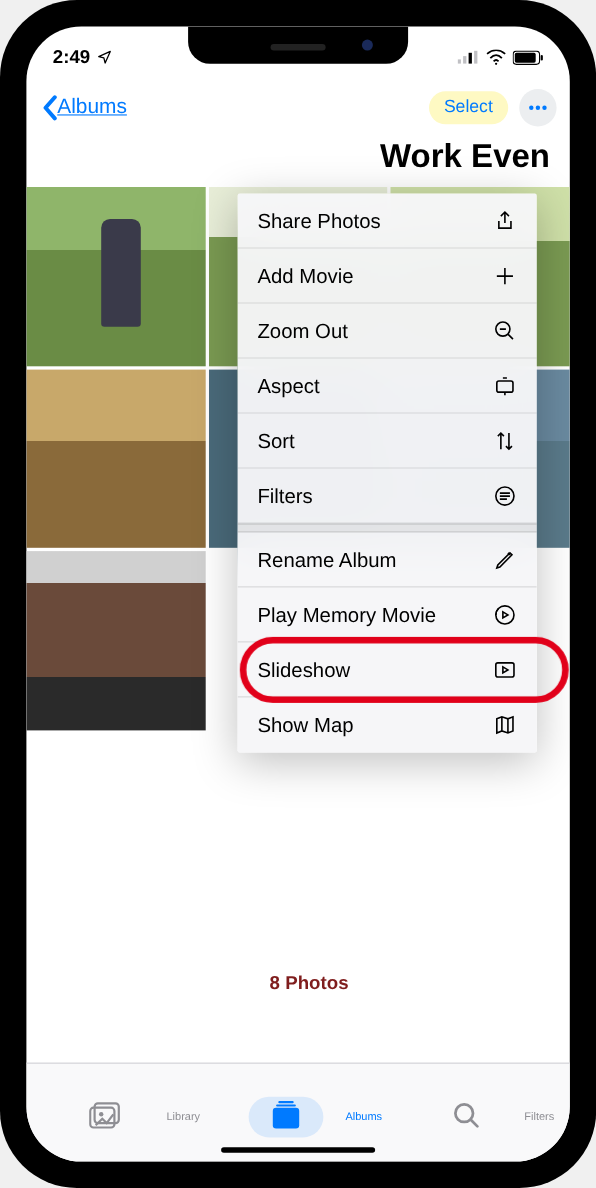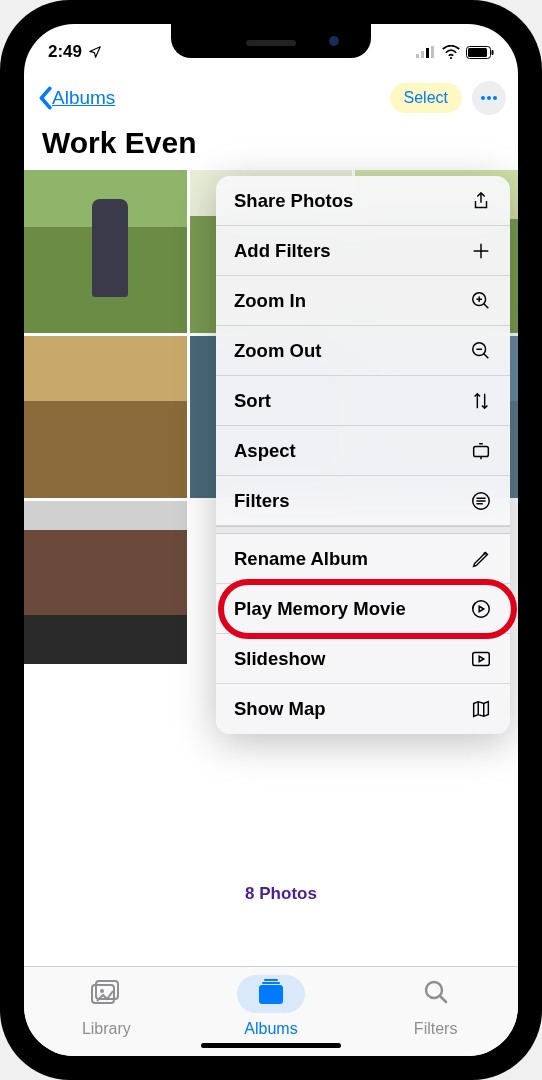--- a/index.html
+++ b/index.html
@@ -16,44 +16,44 @@
   .sb-right svg { display: block; }
 
   .nav-bar { display: flex; align-items: center; justify-content: space-between; height: 48px; padding: 0 12px; }
   .back-group { display: flex; align-items: center; color: #007aff; font-size: 19px; }
   .back-label { text-decoration: underline; margin-left: -2px; }
   .nav-right { display: flex; align-items: center; gap: 10px; }
   .select-btn { background: #fef9c3; color: #007aff; font-size: 16px; font-weight: 500; padding: 6px 14px; border-radius: 16px; }
   .more-btn { width: 34px; height: 34px; background: #eceef0; border-radius: 50%; display: flex; align-items: center; justify-content: center; color: #007aff; }
   .dot { width: 4px; height: 4px; background: #007aff; border-radius: 50%; margin: 0 1px; }
 
-  .title { font-size: 30px; font-weight: 700; padding: 4px 18px 10px; }
+  .title { font-size: 30px; font-weight: 700; padding: 4px 18px 10px; text-align: right; }
 
   .grid { display: grid; grid-template-columns: 1fr 1fr 1fr; gap: 3px; padding: 0; }
   .thumb { aspect-ratio: 1/1; background: #8aa05a; position: relative; overflow: hidden; }
   .t1 { background: linear-gradient(#8fb56a 0 35%, #6a8c45 35% 100%); }
   .t1::after { content:""; position:absolute; left:42%; top:18%; width:22%; height:60%; background:#3a3a4a; border-radius:8px 8px 3px 3px; }
   .t2 { background: linear-gradient(#e8eed8 0 28%, #7a9a52 28% 100%); }
   .t3 { background: linear-gradient(#cfe0a8 0 30%, #7a9a52 30% 100%); }
   .t4 { background: linear-gradient(#c8a86a 0 40%, #8a6a3a 40% 100%); }
   .t5 { background: #4a6a7a; }
   .t6 { background: linear-gradient(#6a8aa0 0 40%, #5a7a8a 40% 100%); }
   .t7 { background: linear-gradient(#d0d0d0 0 18%, #6a4a3a 18% 70%, #2a2a2a 70% 100%); }
 
-  .footer-count { text-align: center; font-size: 17px; font-weight: 600; color: #4c1d95; margin-top: 220px; margin-left: 20px; }
+  .footer-count { text-align: center; font-size: 17px; font-weight: 600; color: #7f1d1d; margin-top: 220px; margin-left: 20px; }
 
   .tab-bar { position: absolute; bottom: 0; left: 0; right: 0; height: 90px; background: #f9f9fa; border-top: 1px solid #d0d0d4; display: flex; justify-content: space-around; padding-top: 8px; }
-  .tab { display: flex; flex-direction: column; align-items: center; gap: 7px; color: #8e8e93; font-size: 16px; width: 90px; }
+  .tab { display: flex; align-items: center; gap: 20px; color: #8e8e93; font-size: 10px; width: 90px; }
   .tab.active { color: #007aff; }
   .tab.active .tab-pill { background: rgba(0,122,255,0.12); }
   .tab-pill { padding: 4px 20px; border-radius: 20px; }
   .home-ind { position: absolute; bottom: 8px; left: 50%; transform: translateX(-50%); width: 140px; height: 5px; background: #000; border-radius: 3px; }
 
   
-  .popover { position: absolute; top: 152px; left: 192px; width: 294px; background: rgba(246,246,248,0.96); border-radius: 14px; box-shadow: 0 8px 40px rgba(0,0,0,0.25); overflow: hidden; backdrop-filter: blur(20px); font-weight: bold; }
+  .popover { position: absolute; top: 152px; left: 192px; width: 272px; background: rgba(246,246,248,0.96); border-radius: 2px; box-shadow: 0 8px 40px rgba(0,0,0,0.25); overflow: hidden; backdrop-filter: blur(20px); }
   .menu-item { display: flex; align-items: center; justify-content: space-between; height: 50px; padding: 0 18px; font-size: 18.5px; color: #000; border-bottom: 0.5px solid rgba(0,0,0,0.12); position: relative; }
   .menu-item:last-child { border-bottom: none; }
   .menu-group-break { height: 8px; background: rgba(0,0,0,0.06); border-bottom: 0.5px solid rgba(0,0,0,0.12); border-top: 0.5px solid rgba(0,0,0,0.12);}
   .menu-icon { width: 22px; height: 22px; display: flex; align-items: center; justify-content: center; }
   .menu-icon svg { stroke: #000; fill: none; stroke-width: 1.6; }
 
   .highlight-ring { position: absolute; border: 6px solid #e1001a; border-radius: 30px; pointer-events: none; }
 
   
   .side-btn { position: absolute; background: #000; border-radius: 2px; }
@@ -138,59 +138,50 @@
     <div class="popover">
       <div class="menu-item">
         <span>Share Photos</span>
         <span class="menu-icon">
             <svg viewBox="0 0 24 24">
               <path d="M12 3v11M8 7l4-4 4 4M6 12v7h12v-7"></path>
             </svg>
           </span>
       </div>
       <div class="menu-item">
-        <span>Add Filters</span>
+        <span>Add Movie</span>
         <span class="menu-icon">
             <svg viewBox="0 0 24 24">
               <path d="M12 4v16M4 12h16"></path>
-            </svg>
-          </span>
-      </div>
-      <div class="menu-item">
-        <span>Zoom In</span>
-        <span class="menu-icon">
-            <svg viewBox="0 0 24 24">
-              <circle cx="10" cy="10" r="7"></circle>
-              <path d="M15 15l5 5M7 10h6M10 7v6"></path>
             </svg>
           </span>
       </div>
       <div class="menu-item">
         <span>Zoom Out</span>
         <span class="menu-icon">
             <svg viewBox="0 0 24 24">
               <circle cx="10" cy="10" r="7"></circle>
               <path d="M15 15l5 5M7 10h6"></path>
             </svg>
           </span>
       </div>
       <div class="menu-item">
-        <span>Sort</span>
-        <span class="menu-icon">
-            <svg viewBox="0 0 24 24">
-              <path d="M8 4v16M5 7l3-3 3 3M16 20V4M13 17l3 3 3-3"></path>
-            </svg>
-          </span>
-      </div>
-      <div class="menu-item">
         <span>Aspect</span>
         <span class="menu-icon">
             <svg viewBox="0 0 24 24">
               <rect x="4" y="7" width="16" height="11" rx="2"></rect>
               <path d="M10 4h4M12 18v3"></path>
+            </svg>
+          </span>
+      </div>
+      <div class="menu-item">
+        <span>Sort</span>
+        <span class="menu-icon">
+            <svg viewBox="0 0 24 24">
+              <path d="M8 4v16M5 7l3-3 3 3M16 20V4M13 17l3 3 3-3"></path>
             </svg>
           </span>
       </div>
       <div class="menu-item">
         <span>Filters</span>
         <span class="menu-icon">
             <svg viewBox="0 0 24 24">
               <circle cx="12" cy="12" r="9"></circle>
               <path d="M7 9h10M7 12h10M7 15h7"></path>
             </svg>

